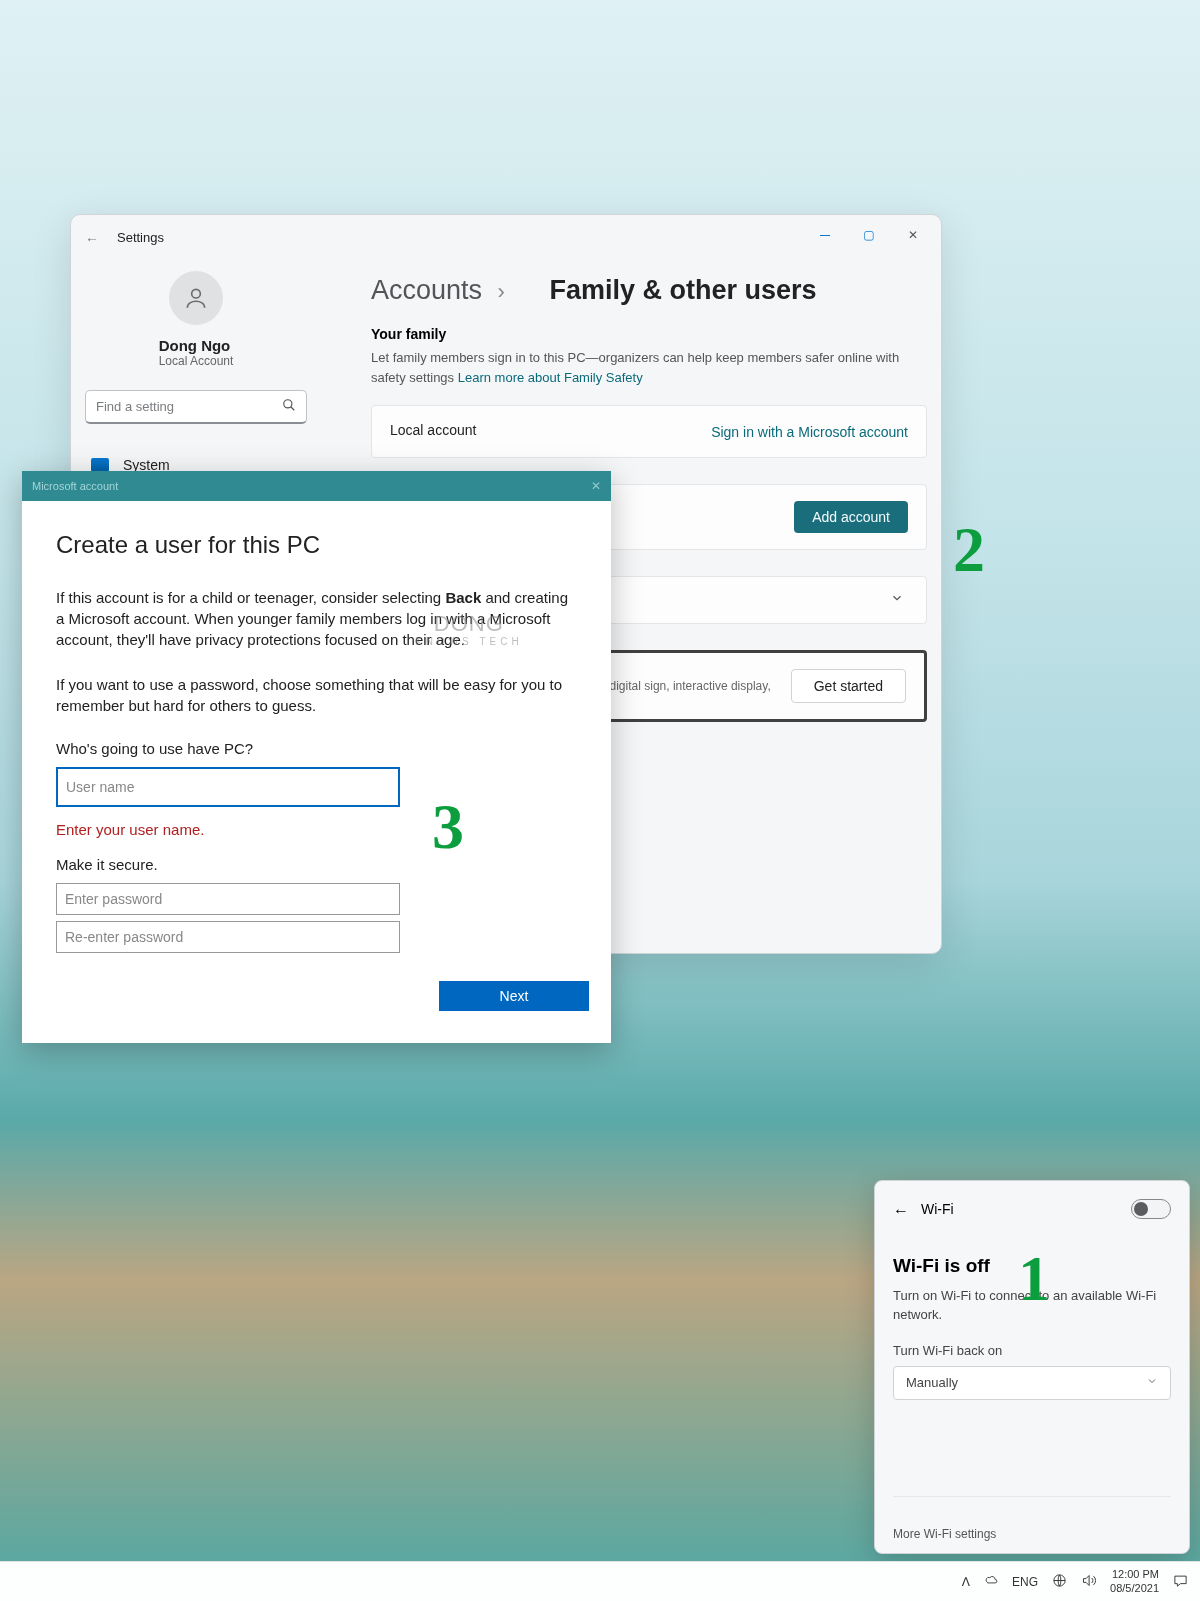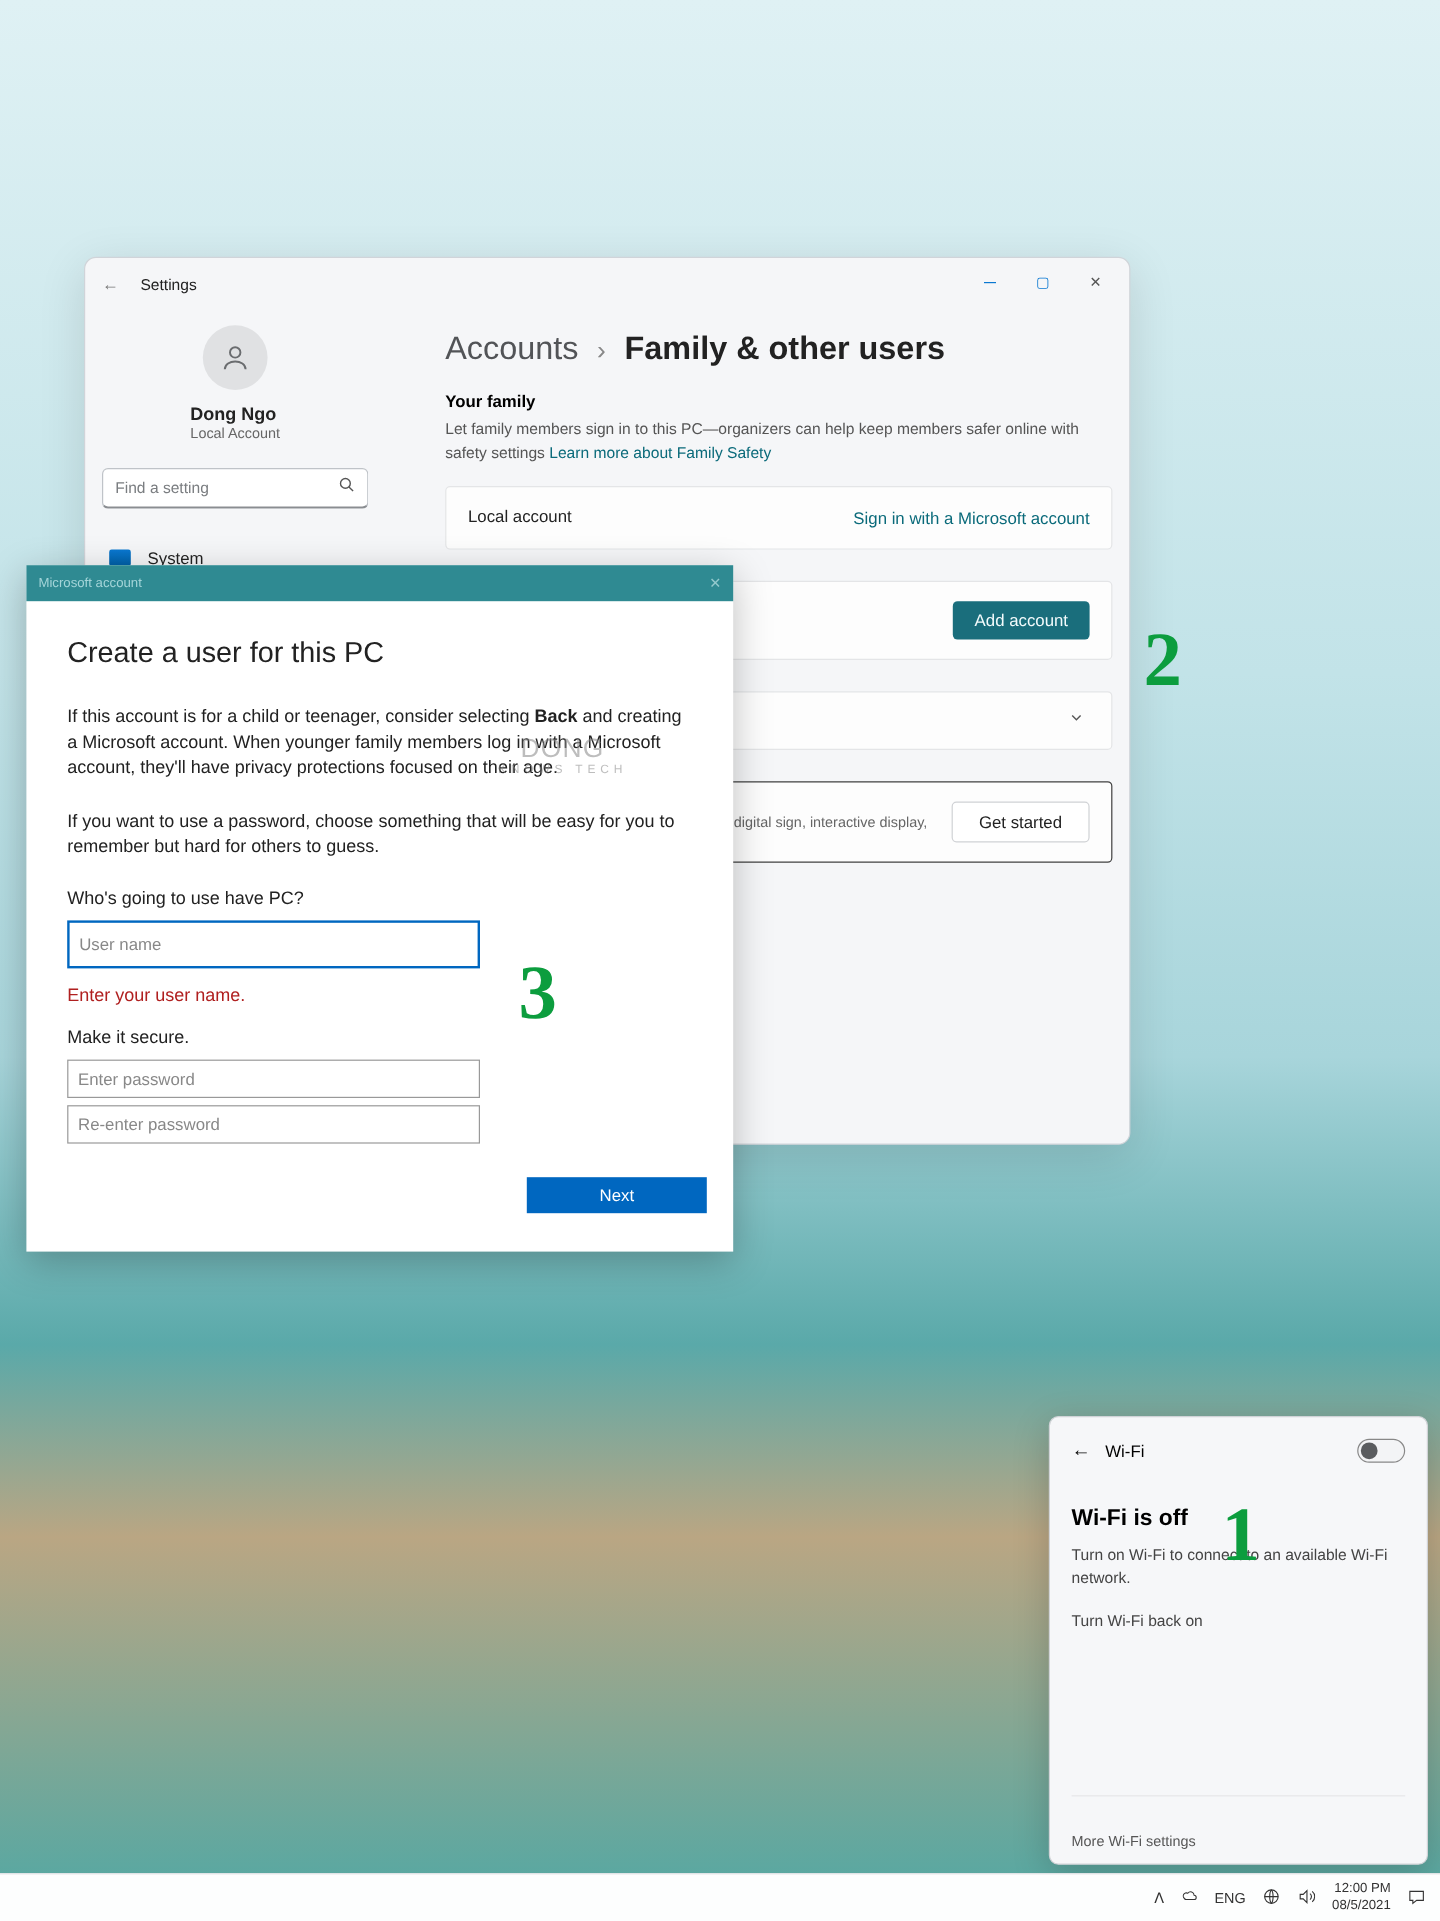--- a/index.html
+++ b/index.html
@@ -25,32 +25,32 @@
   .search-placeholder { color: #7a7d80; font-size: 13px; }
   .nav-item { display: flex; align-items: center; gap: 14px; padding: 9px 6px; font-size: 14px; color: #222; border-radius: 4px; }
   .nav-icon { width: 18px; height: 14px; border-radius: 2px; display: inline-block; }
   .nav-system { background: linear-gradient(180deg, #0a78d1 0%, #005ea3 100%); }
   .nav-bt { width: 18px; height: 18px; border-radius: 50%; background: #0a78d1; display: flex; align-items: center; justify-content: center; color: #fff; font-size: 11px; }
 
   .main { flex: 1; padding-left: 64px; padding-top: 4px; }
   .breadcrumb { font-size: 27px; color: #222; margin-bottom: 20px; }
   .breadcrumb .light { font-weight: 400; color: #525457; }
   .breadcrumb .chev { color: #888; margin: 0 8px; font-size: 22px; }
-  .breadcrumb .bold { font-weight: 600; }
+  .breadcrumb .bold { font-weight: 600; margin-left: 29px; }
   .section-h { font-size: 14px; font-weight: 600; margin-bottom: 6px; }
   .section-desc { font-size: 13px; color: #555; line-height: 1.5; margin-bottom: 18px; }
   .section-desc .link { color: #0a6a7a; font-weight: 500; }
 
   .card { background: #fdfdfd; border: 1px solid #e4e5e7; border-radius: 4px; padding: 16px 18px; margin-bottom: 26px; display: flex; justify-content: space-between; align-items: center; }
   .card-text-title { font-size: 14px; color: #222; margin-bottom: 3px; }
   .card-text-sub { font-size: 12px; color: #666; max-width: 300px; line-height: 1.4; }
   .card-link { color: #0a6a7a; font-size: 14px; font-weight: 500; }
   .btn-teal { background: #1a6e7c; color: #f3fbfc; border: none; padding: 8px 18px; border-radius: 4px; font-size: 14px; cursor: pointer; }
   .expand-row { background: #fdfdfd; border: 1px solid #e4e5e7; border-radius: 4px; padding: 14px 22px; margin-bottom: 26px; display: flex; justify-content: flex-end; align-items: center; }
-  .kiosk-row { display: flex; justify-content: flex-end; align-items: center; gap: 20px; background: #fdfdfd; border: 1px solid #404040; border-radius: 4px; padding: 16px 18px; }
+  .kiosk-row { display: flex; justify-content: flex-end; align-items: center; gap: 20px; background: #fdfdfd; border: 3px solid #404040; border-radius: 4px; padding: 16px 18px; }
   .kiosk-desc { font-size: 12px; color: #666; flex: 1; text-align: right; }
   .btn-outline { background: #fff; border: 1px solid #d0d2d5; border-radius: 4px; padding: 8px 22px; font-size: 14px; cursor: pointer; color: #222; }
 
   
   .dialog { position: absolute; left: 22px; top: 471px; width: 589px; height: 572px; background: #fff; box-shadow: 0 8px 30px rgba(0,0,0,0.25); }
   .dialog-header { height: 30px; background: #2f8a92; display: flex; align-items: center; justify-content: space-between; padding: 0 10px; }
   .dialog-title { color: #a4d5d9; font-size: 11px; }
   .dialog-close-x { color: #94c9cd; font-size: 12px; }
   .dialog-body { padding: 30px 34px; }
   .dialog-h { font-size: 24px; font-weight: 400; color: #222; margin-bottom: 28px; }
@@ -204,20 +204,28 @@
 
 <div class="wifi">
   <div class="wifi-head">
     <span>←</span>
     <span class="wifi-head-label">Wi-Fi</span>
     <div class="toggle-off"></div>
   </div>
   <div class="wifi-h">Wi-Fi is off</div>
   <div class="wifi-desc">Turn on Wi-Fi to connect to an available Wi-Fi network.</div>
   <div class="wifi-sub">Turn Wi-Fi back on</div>
+  <div class="wifi-select">
+    <span>Manually</span>
+    <span>
+      <svg width="12" height="12" viewBox="0 0 24 24" fill="none" stroke="#666" stroke-width="2">
+          <polyline points="6 9 12 15 18 9"></polyline>
+        </svg>
+    </span>
+  </div>
   <div class="wifi-more">More Wi-Fi settings</div>
 </div>
 
 <div class="taskbar">
   <span>ᐱ</span>
   <span>
     <svg width="14" height="14" viewBox="0 0 24 24" fill="none" stroke="#333" stroke-width="1.5">
         <path d="M6 16a4 4 0 014-8 5 5 0 019 3 3 3 0 010 6H6z"></path>
       </svg>
   </span>

